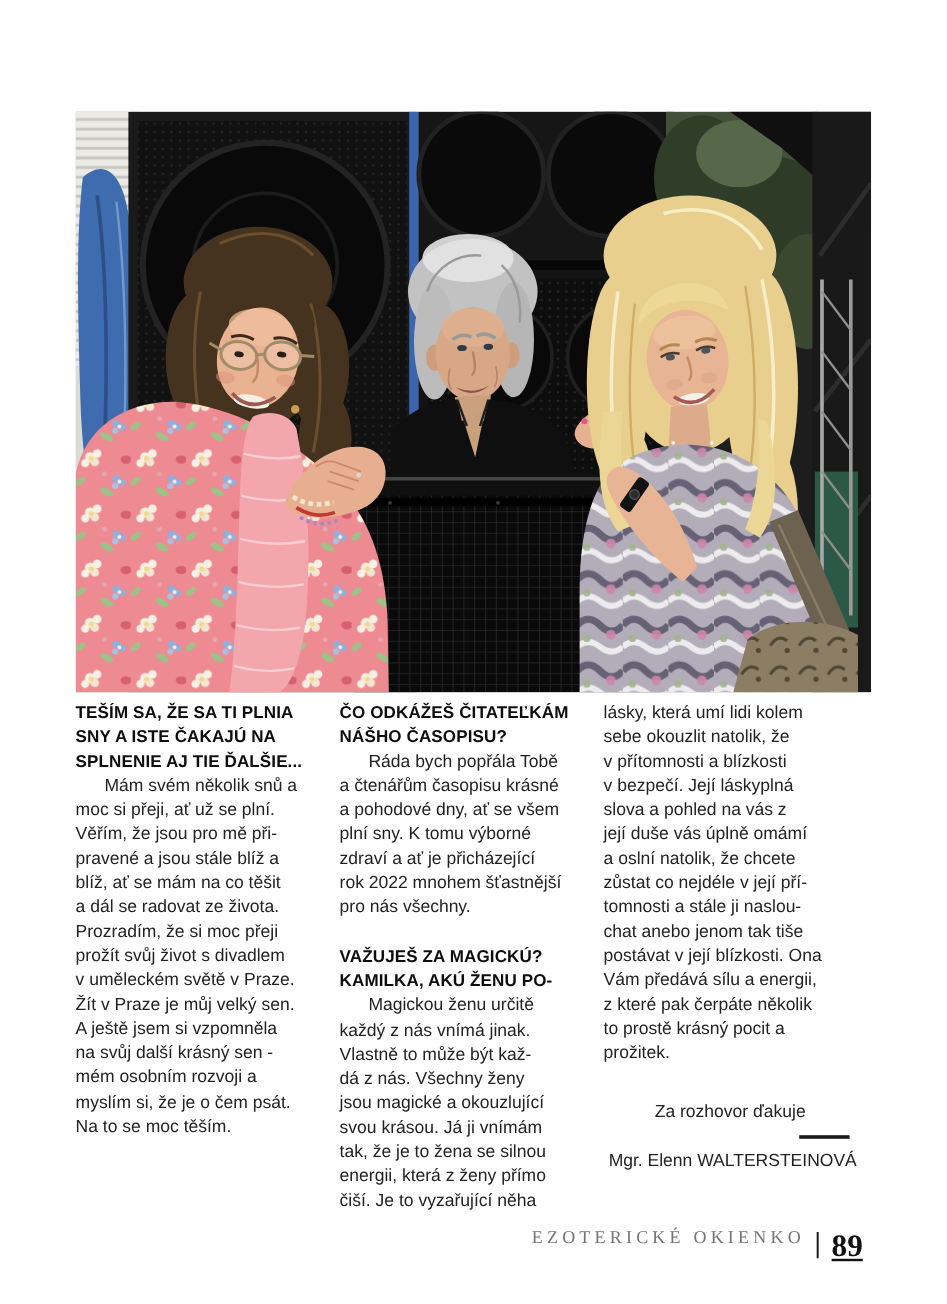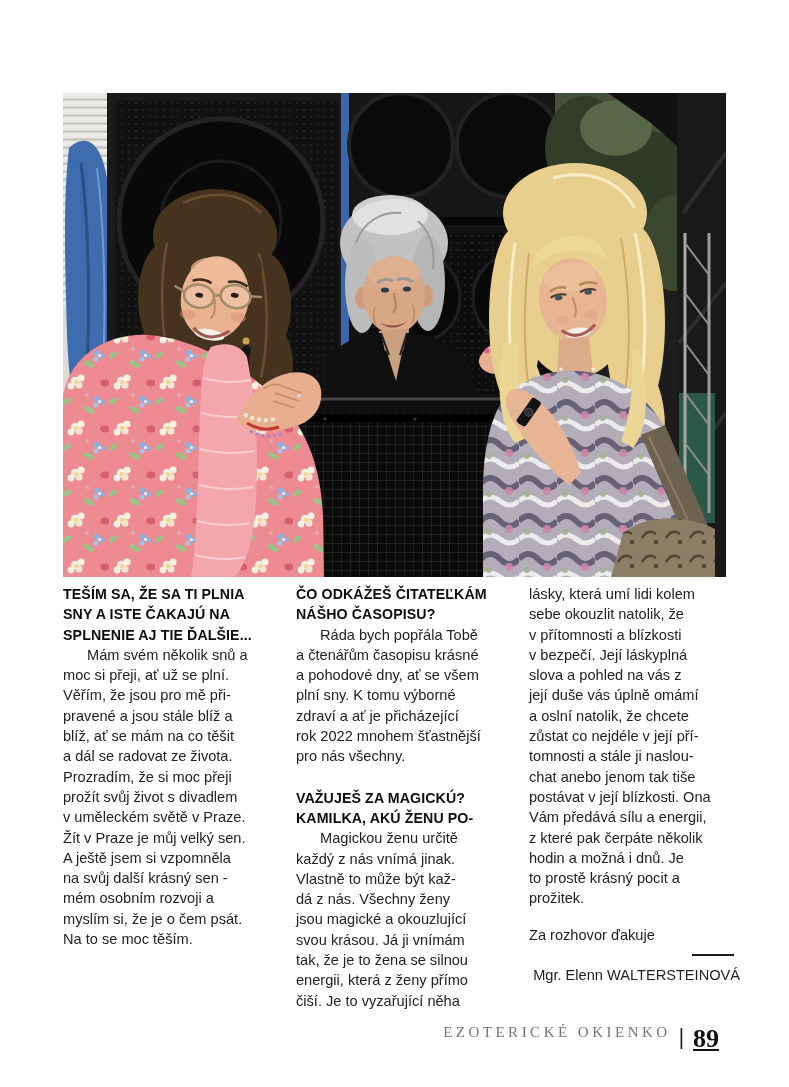--- a/index.html
+++ b/index.html
@@ -1,26 +1,26 @@
 <!DOCTYPE html>
 <html><head>
 <meta charset="utf-8">
 <style>
   html,body{margin:0;padding:0;background:#ffffff;}
   .page{position:relative;width:789px;height:1087px;background:#fff;overflow:hidden;
         font-family:"Liberation Sans","DejaVu Sans",sans-serif;}
   .photo{position:absolute;left:63px;top:93px;width:663px;height:484px;overflow:hidden;}
   .photo svg{display:block;}
-  .columns{position:absolute;left:63px;top:584px;width:663px;display:flex;gap:22px;}
+  .columns{position:absolute;left:63px;top:584px;width:663px;display:flex;gap:9px;}
   .col{width:211px;flex:0 0 211px;}
   .ln{white-space:nowrap;font-size:14.6px;line-height:20.3px;color:#222;}
   .h .ln{font-weight:700;font-size:14.2px;letter-spacing:.1px;color:#0d0d0d;}
   .h-gap{margin-top:21px;}
   .indent .ln:first-child{text-indent:24px;}
-  .byline-thanks{white-space:nowrap;text-align:left;font-size:14.6px;line-height:20px;color:#222;margin-top:16px;}
+  .byline-thanks{white-space:nowrap;text-align:center;font-size:14.6px;line-height:20px;color:#222;margin-top:29px;}
   .byline-rule{width:42px;height:2.4px;background:#1a1a1a;margin:9px 6px 11px auto;}
   .byline-name{white-space:nowrap;font-size:14.6px;color:#222;text-align:right;}
   .footer{position:absolute;top:1024px;right:70px;display:flex;align-items:flex-start;}
   .footer-section{font-family:"Liberation Serif","DejaVu Serif",serif;font-size:15px;
                   letter-spacing:3.5px;color:#757575;}
   .footer-sep{font-family:"Liberation Serif","DejaVu Serif",serif;font-weight:700;
               font-size:24px;color:#1a1a1a;margin:0 9px 0 8px;position:relative;top:-1px;}
   .footer-num{font-family:"Liberation Serif","DejaVu Serif",serif;font-weight:700;
               font-size:26px;color:#111;font-variant-numeric:oldstyle-nums;text-decoration:underline;}
 </style>
@@ -371,21 +371,20 @@
           <div class="ln">v bezpečí. Její láskyplná</div>
           <div class="ln">slova a pohled na vás z</div>
           <div class="ln">její duše vás úplně omámí</div>
           <div class="ln">a oslní natolik, že chcete</div>
           <div class="ln">zůstat co nejdéle v její pří-</div>
           <div class="ln">tomnosti a stále ji naslou-</div>
           <div class="ln">chat anebo jenom tak tiše</div>
           <div class="ln">postávat v její blízkosti. Ona</div>
           <div class="ln">Vám předává sílu a energii,</div>
           <div class="ln">z které pak čerpáte několik</div>
-          <div class="ln">hodin a možná i dnů. Je</div>
           <div class="ln">to prostě krásný pocit a</div>
           <div class="ln">prožitek.</div>
         </div>
       <div class="byline-thanks">Za rozhovor ďakuje</div>
       <div class="byline-rule"></div>
       <div class="byline-name">Mgr. Elenn WALTERSTEINOVÁ</div>
     </div>
 
   </div>
 

